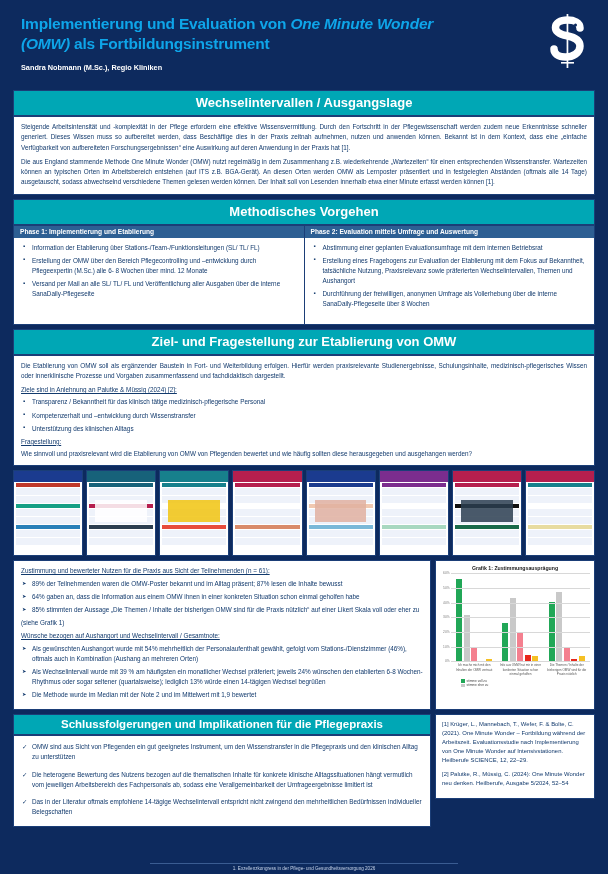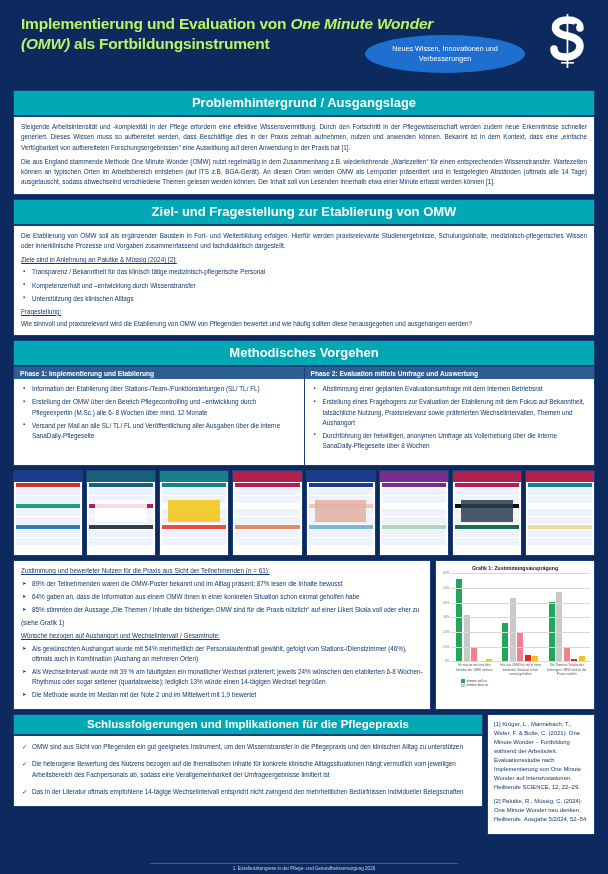--- a/index.html
+++ b/index.html
@@ -12,21 +12,21 @@
   .poster {
     position: relative;
     width: 608px; height: 874px;
     background: #0d2a5e;
     padding: 0 13px;
   }
 
   
   .header { position: relative; padding: 14px 0 6px 8px; height: 90px; }
   .title {
-    color: #bef264; font-size: 15.5px; font-weight: bold; line-height: 1.3;
+    color: #0ea5e9; font-size: 15.5px; font-weight: bold; line-height: 1.3;
     letter-spacing: -0.2px; max-width: 440px;
   }
   .title .it { font-style: italic; }
   .author { color: #ffffff; font-size: 7.3px; font-weight: bold; margin-top: 9px; }
   .bubble {
     position: absolute; left: 352px; top: 35px;
     width: 160px; height: 38px; border-radius: 50%;
     background: #1f6fd0;
     display: flex; align-items: center; justify-content: center;
     text-align: center; color: #ffffff; font-size: 7.2px; line-height: 1.45;
@@ -97,96 +97,96 @@
   .grp { flex: 1; display: flex; align-items: flex-end; justify-content: center; gap: 1.5px; }
   .bar { width: 6px; }
   .xlabels { display: flex; margin: 1px 1px 0 12px; }
   .xl { flex: 1; text-align: center; font-size: 3.1px; color: #555; line-height: 1.35; padding: 0 1px; }
   .legend { margin: 3px 0 0 22px; }
   .lg { display: flex; align-items: center; gap: 2px; font-size: 3.2px; color: #444; margin-bottom: 0.5px; }
   .sw { width: 3.5px; height: 3.5px; display: inline-block; }
 
   
   .bottom { display: flex; gap: 4px; margin-top: 4px; }
-  .bl { width: 470px; }
+  .bl { width: 418px; }
   .br { flex: 1; }
   .refs { background:#ffffff; border:1px solid #1b3e77; padding: 5px 6px; }
   .ref { color:#123a6d; font-size: 5.9px; line-height: 1.52; margin-bottom: 5px; }
   .footer {
     position: absolute; left: 0; right: 0; bottom: 3px;
     text-align: center; color: #c6d3e8; font-size: 4.6px;
   }
   .footrule { border-top: 1px solid #3a5c92; margin: 0 150px 2px; }
 </style>
 </head>
 <body>
 
 <div class="poster">
 
   <div class="header">
     <div class="title">
       <span>Implementierung und Evaluation von </span><span class="it">One Minute Wonder (OMW)</span><span> als Fortbildungsinstrument</span>
     </div>
-    <div class="bubble">Neues Wissen, Innovationen und Verbesserungen</div>
+    <div class="author">Sandra Nobmann (M.Sc.), Regio Kliniken</div>
     <svg class="logo" viewBox="0 0 42 58">
       <rect x="19.6" y="2" width="1.7" height="54" fill="#ffffff"></rect>
       <rect x="14" y="6" width="13" height="1.6" fill="#ffffff"></rect>
       <rect x="14" y="50" width="13" height="1.6" fill="#ffffff"></rect>
       <path d="M33 16 C33 10.5 27 8 20.5 8 C13 8 8.5 11 8.5 15.5 C8.5 20.5 13.5 22.5 20 23.8
                C27 25.2 33 27.8 33 34 C33 41 26 45 18.5 45 C11 45 7 41.5 7 37" fill="none" stroke="#ffffff" stroke-width="7.5" stroke-linecap="round"></path>
       <circle cx="28.5" cy="13" r="1.5" fill="#0d2a5e"></circle>
     </svg>
   </div>
 
   <div class="sec">
-    <div class="band big">Problemhintergrund / Ausgangslage</div>
+    <div class="band big">Wechselintervallen / Ausgangslage</div>
     <div class="panel">
       <div class="p">Steigende Arbeitsintensität und -komplexität in der Pflege erfordern eine effektive Wissensvermittlung. Durch den Fortschritt in der Pflegewissenschaft werden zudem neue Erkenntnisse schneller generiert. Dieses Wissen muss so aufbereitet werden, dass Beschäftige dies in der Praxis zeitnah aufnehmen, nutzen und anwenden können. Bekannt ist in dem Kontext, dass eine „einfache Verfügbarkeit von aufbereiteten Forschungsergebnissen“ eine Auswirkung auf deren Anwendung in der Praxis hat [1].</div>
       <div class="p">Die aus England stammende Methode One Minute Wonder (OMW) nutzt regelmäßig in dem Zusammenhang z.B. wiederkehrende „Wartezeiten“ für einen entsprechenden Wissenstransfer. Wartezeiten können an typischen Orten im Arbeitsbereich entstehen (auf ITS z.B. BGA-Gerät). An diesen Orten werden OMW als Lernposter präsentiert und in festgelegten Abständen (oftmals alle 14 Tage) ausgetauscht, sodass abwechselnd verschiedene Themen gelesen werden können. Der Inhalt soll von Lesenden innerhalb etwa einer Minute erfasst werden können [1].</div>
+    </div>
+  </div>
+
+  <div class="sec">
+    <div class="band big">Methodisches Vorgehen</div>
+    <div class="phases" style="border:1px solid #1b3e77;">
+      <div class="phcol">
+        <div class="phhead">Phase 1: Implementierung und Etablierung</div>
+        <div class="phbody">
+          <ul>
+            <li class="sq">Information der Etablierung über Stations-/Team-/Funktionsleitungen (SL/ TL/ FL)</li>
+            <li class="sq">Erstellung der OMW über den Bereich Pflegecontrolling und –entwicklung durch Pflegeexpertin (M.Sc.) alle 6- 8 Wochen über mind. 12 Monate</li>
+            <li class="sq">Versand per Mail an alle SL/ TL/ FL und Veröffentlichung aller Ausgaben über die interne SanaDaily-Pflegeseite</li>
+          </ul>
+        </div>
+      </div>
+      <div class="phcol">
+        <div class="phhead">Phase 2: Evaluation mittels Umfrage und Auswertung</div>
+        <div class="phbody">
+          <ul>
+            <li class="sq">Abstimmung einer geplanten Evaluationsumfrage mit dem internen Betriebsrat</li>
+            <li class="sq">Erstellung eines Fragebogens zur Evaluation der Etablierung mit dem Fokus auf Bekanntheit, tatsächliche Nutzung, Praxisrelevanz sowie präferierten Wechselintervallen, Themen und Aushangort</li>
+            <li class="sq">Durchführung der freiwilligen, anonymen Umfrage als Vollerhebung über die interne SanaDaily-Pflegeseite über 8 Wochen</li>
+          </ul>
+        </div>
+      </div>
     </div>
   </div>
 
   <div class="sec">
     <div class="band big">Ziel- und Fragestellung zur Etablierung von OMW</div>
     <div class="panel">
       <div class="p">Die Etablierung von OMW soll als ergänzender Baustein in Fort- und Weiterbildung erfolgen. Hierfür werden praxisrelevante Studienergebnisse, Schulungsinhalte, medizinisch-pflegerisches Wissen oder innerklinische Prozesse und Vorgaben zusammenfassend und fachdidaktisch dargestellt.</div>
       <span class="u">Ziele sind in Anlehnung an Palutke &amp; Müssig (2024) [2]:</span>
       <ul>
         <li class="sq">Transparenz / Bekanntheit für das klinisch tätige medizinisch-pflegerische Personal</li>
         <li class="sq">Kompetenzerhalt und –entwicklung durch Wissenstransfer</li>
         <li class="sq">Unterstützung des klinischen Alltags</li>
       </ul>
       <span class="u">Fragestellung:</span>
       <div class="p">Wie sinnvoll und praxisrelevant wird die Etablierung von OMW von Pflegenden bewertet und wie häufig sollten diese herausgegeben und ausgehangen werden?</div>
-    </div>
-  </div>
-
-  <div class="sec">
-    <div class="band big">Methodisches Vorgehen</div>
-    <div class="phases" style="border:1px solid #1b3e77;">
-      <div class="phcol">
-        <div class="phhead">Phase 1: Implementierung und Etablierung</div>
-        <div class="phbody">
-          <ul>
-            <li class="sq">Information der Etablierung über Stations-/Team-/Funktionsleitungen (SL/ TL/ FL)</li>
-            <li class="sq">Erstellung der OMW über den Bereich Pflegecontrolling und –entwicklung durch Pflegeexpertin (M.Sc.) alle 6- 8 Wochen über mind. 12 Monate</li>
-            <li class="sq">Versand per Mail an alle SL/ TL/ FL und Veröffentlichung aller Ausgaben über die interne SanaDaily-Pflegeseite</li>
-          </ul>
-        </div>
-      </div>
-      <div class="phcol">
-        <div class="phhead">Phase 2: Evaluation mittels Umfrage und Auswertung</div>
-        <div class="phbody">
-          <ul>
-            <li class="sq">Abstimmung einer geplanten Evaluationsumfrage mit dem internen Betriebsrat</li>
-            <li class="sq">Erstellung eines Fragebogens zur Evaluation der Etablierung mit dem Fokus auf Bekanntheit, tatsächliche Nutzung, Praxisrelevanz sowie präferierten Wechselintervallen, Themen und Aushangort</li>
-            <li class="sq">Durchführung der freiwilligen, anonymen Umfrage als Vollerhebung über die interne SanaDaily-Pflegeseite über 8 Wochen</li>
-          </ul>
-        </div>
-      </div>
     </div>
   </div>
 
   <div class="imgstrip">
     <div class="thumbs" id="thumbs">
         <div class="thumb">
           <div class="th-hd" style="background:#1b3b8f"></div>
           <div class="th-bar" style="height:4px;background:#c0392b;margin:1px 2px;"></div>
           <div class="th-bar" style="height:7px;background:#eef2fa;margin:1px 2px;"></div>
           <div class="th-bar" style="height:7px;background:#eef2fa;margin:1px 2px;"></div>

